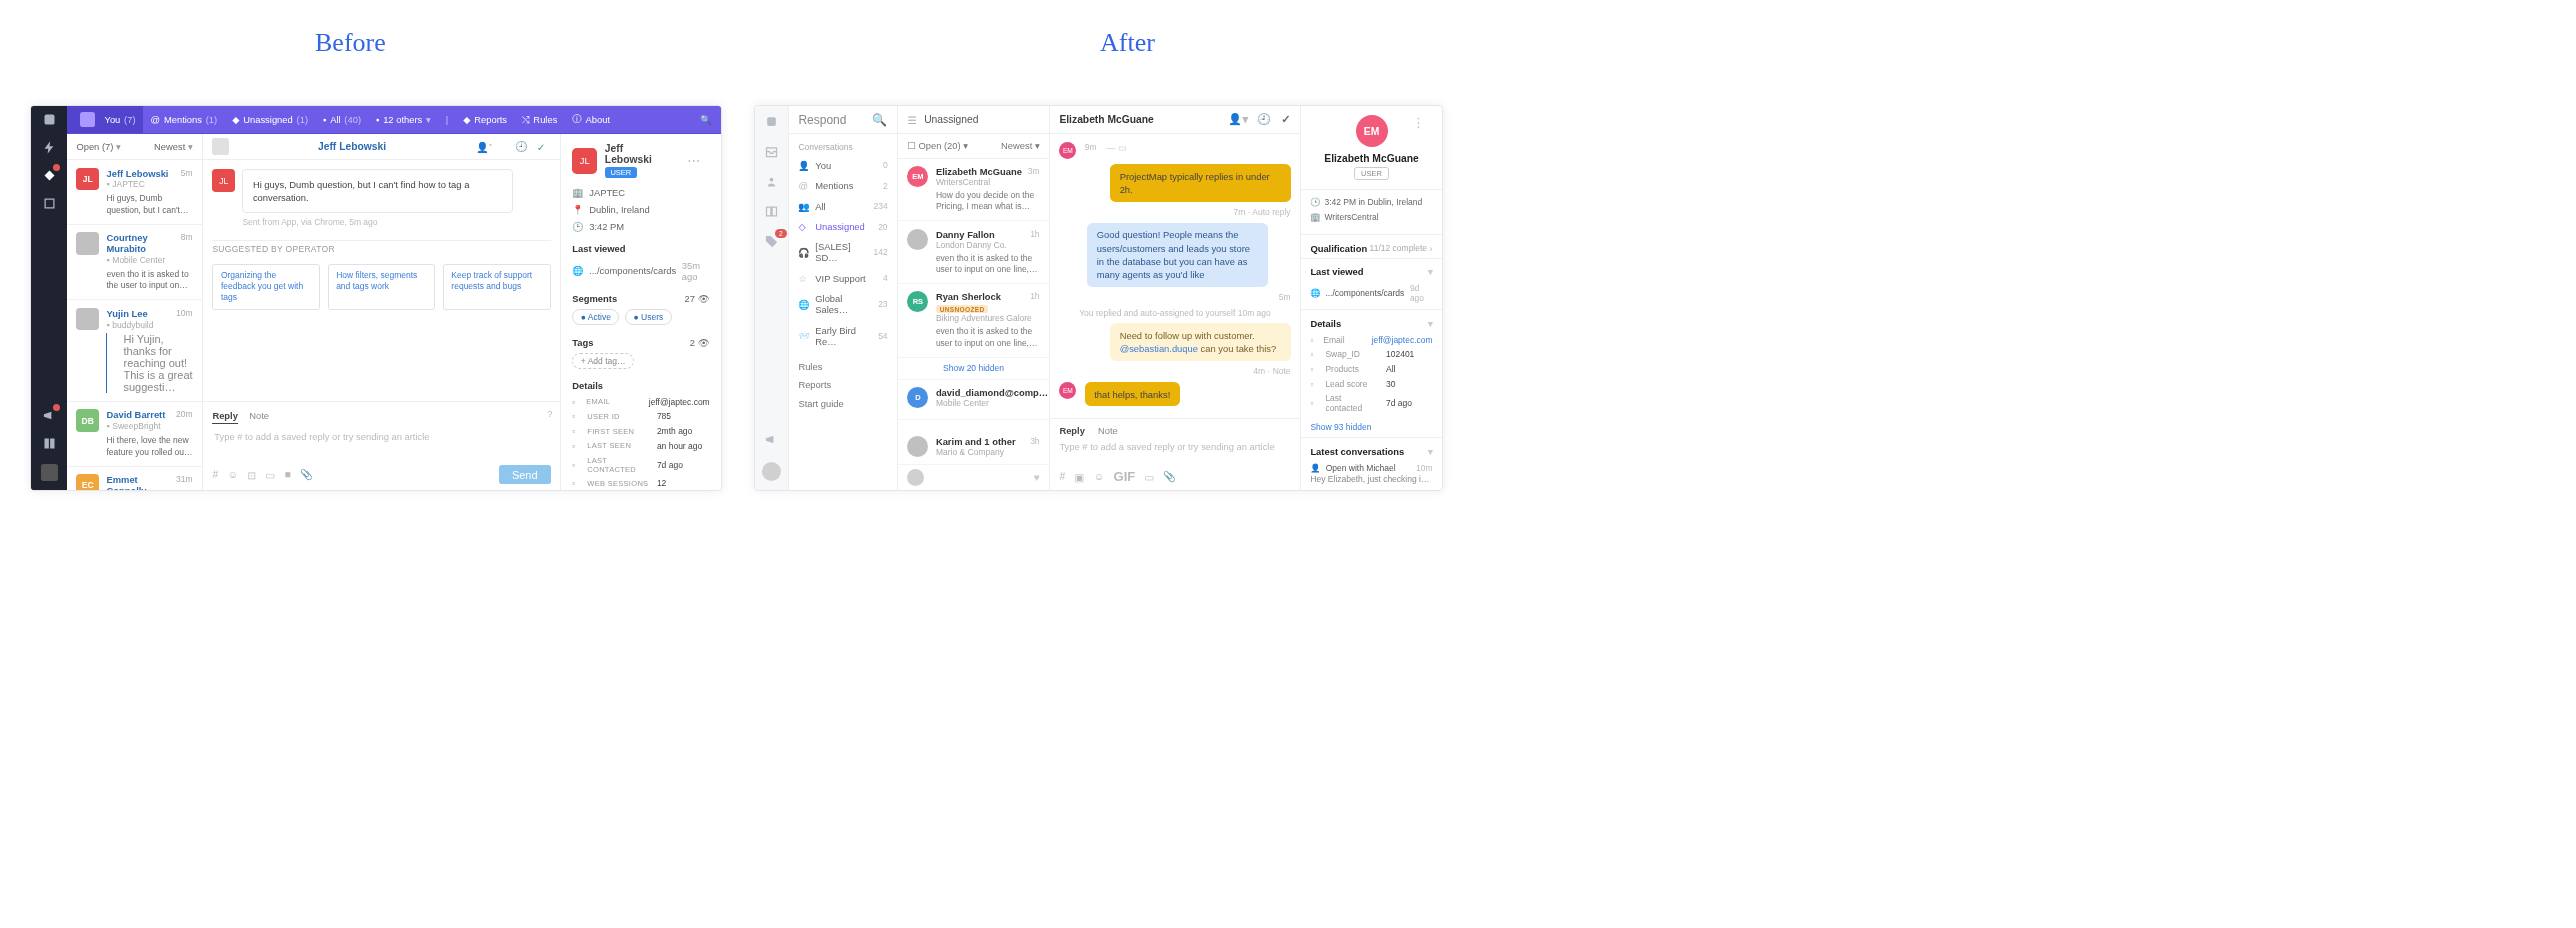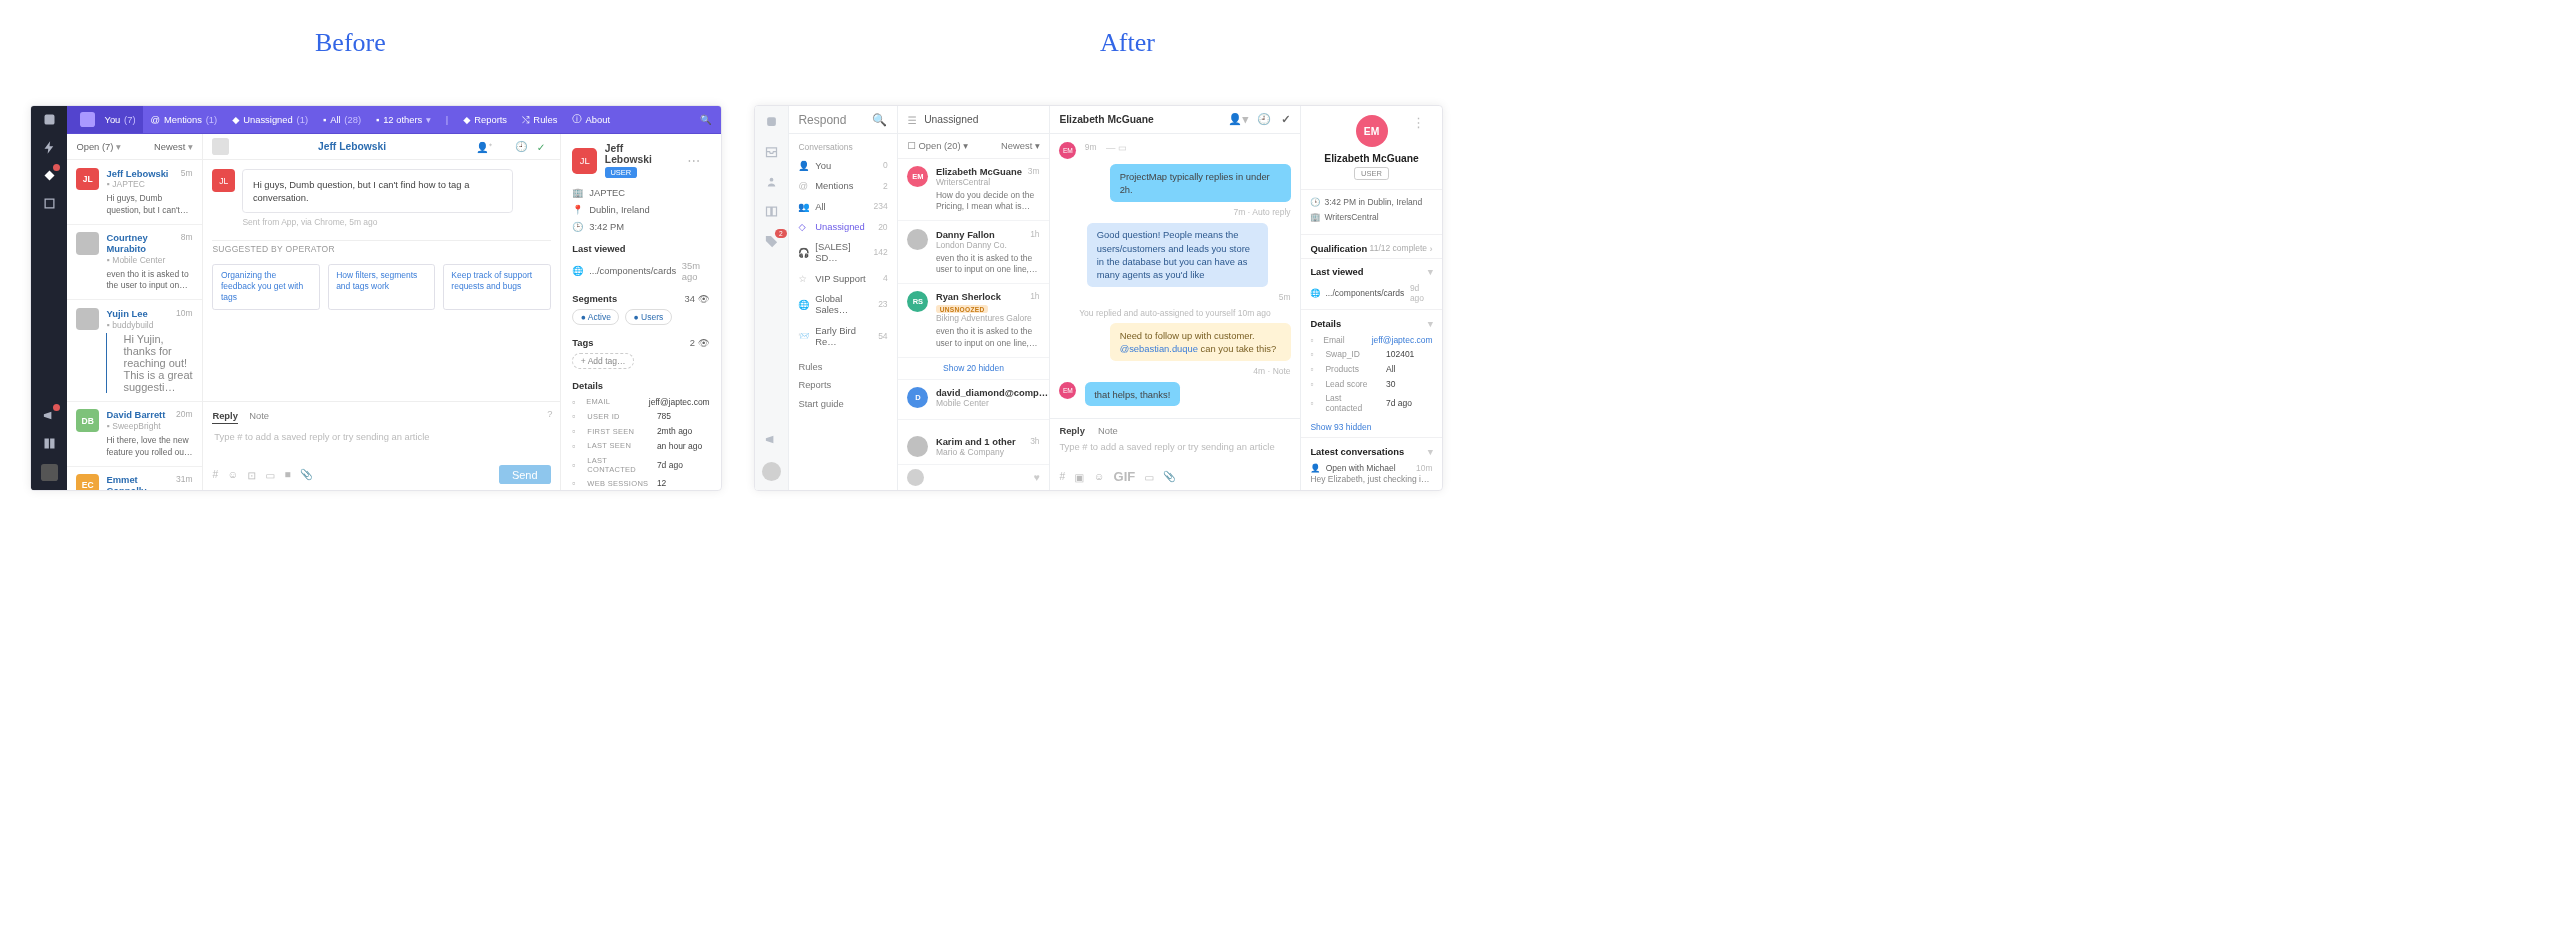--- a/index.html
+++ b/index.html
@@ -126,21 +126,21 @@
 .show-hidden{text-align:center;font-size:8.5px;color:#3b7dd8;padding:5.6px 0;border-bottom:0.9px solid #f2f3f5;}
 .dots{color:#bbb;font-size:13px;padding:3.8px 9.4px;}
 
 .conv2{flex:1;display:flex;flex-direction:column;border-right:0.9px solid #eceef1;}
 .conv2-head{height:28px;border-bottom:0.9px solid #eceef1;display:flex;align-items:center;padding:0 9.4px;font-size:10.3px;font-weight:600;color:#333;}
 .conv2-head .act{margin-left:auto;display:flex;gap:9.4px;color:#bbb;font-size:11.3px;}
 .conv2-stream{flex:1;padding:7.5px 9.4px;overflow:hidden;font-size:9.4px;}
 .event{text-align:center;font-size:8.5px;color:#bbb;margin:5.6px 0;}
 .event.right{text-align:right;}
 .bubble2{border-radius:5.6px;padding:5.6px 9.4px;font-size:9.4px;line-height:1.4;max-width:78%;}
-.inc{background:#7dd3fc;color:#444;margin-left:auto;}
+.inc{background:#eab308;color:#444;margin-left:auto;}
 .out{background:#d6e7fb;color:#2c588d;margin:3.8px 0 3.8px 28px;}
 .note{background:#fff3d6;color:#7a6025;margin:3.8px 0 3.8px auto;max-width:78%;}
 .note .mention{color:#3b7dd8;}
 .tiny-av{width:17px;height:17px;border-radius:50%;background:#e84b7d;color:#fff;font-size:6.6px;display:inline-flex;align-items:center;justify-content:center;margin-right:2.8px;vertical-align:middle;}
 .row-l{display:flex;align-items:flex-start;gap:5.6px;}
 
 .composer2{border-top:0.9px solid #eceef1;padding:5.6px 9.4px;}
 .c2-tabs{display:flex;gap:13px;font-size:9.4px;color:#888;}
 .c2-tabs .tab.active{color:#444;font-weight:600;}
 .c2-input{color:#bbb;font-size:9.4px;padding:5.6px 0 17px;}
@@ -227,21 +227,21 @@
             <span class="count-dim">(1)</span>
           </div>
         <div class="tb-item">
             <span>◆</span>
             <span>Unassigned</span>
             <span class="count-dim">(1)</span>
           </div>
         <div class="tb-item">
             <span>▪</span>
             <span>All</span>
-            <span class="count-dim">(28)</span>
+            <span class="count-dim">(40)</span>
           </div>
         <div class="tb-item">
             <span>▪</span>
             <span>12 others</span>
             <span class="count-dim">▾</span>
           </div>
         <div class="tb-item" style="color:#c9c0ff">|</div>
         <div class="tb-item">
             <span>◆</span>
             <span>Reports</span>
@@ -383,21 +383,21 @@
             </div>
           <div class="sect">Last viewed</div>
           <div class="side-item">
               <span class="ic">🌐</span>
               <span>.../components/cards</span>
               <span style="margin-left:auto;color:#aaa">35m ago</span>
             </div>
           <div class="sect">
               <span>Segments</span>
               <span class="count">
-                <span>34</span>
+                <span>27</span>
                 <span>👁</span>
               </span>
             </div>
           <div class="pills" id="bf-segs">
               <span class="pill2">● Active</span>
               <span class="pill2">● Users</span>
             </div>
           <div class="sect">
               <span>Tags</span>
               <span class="count">

